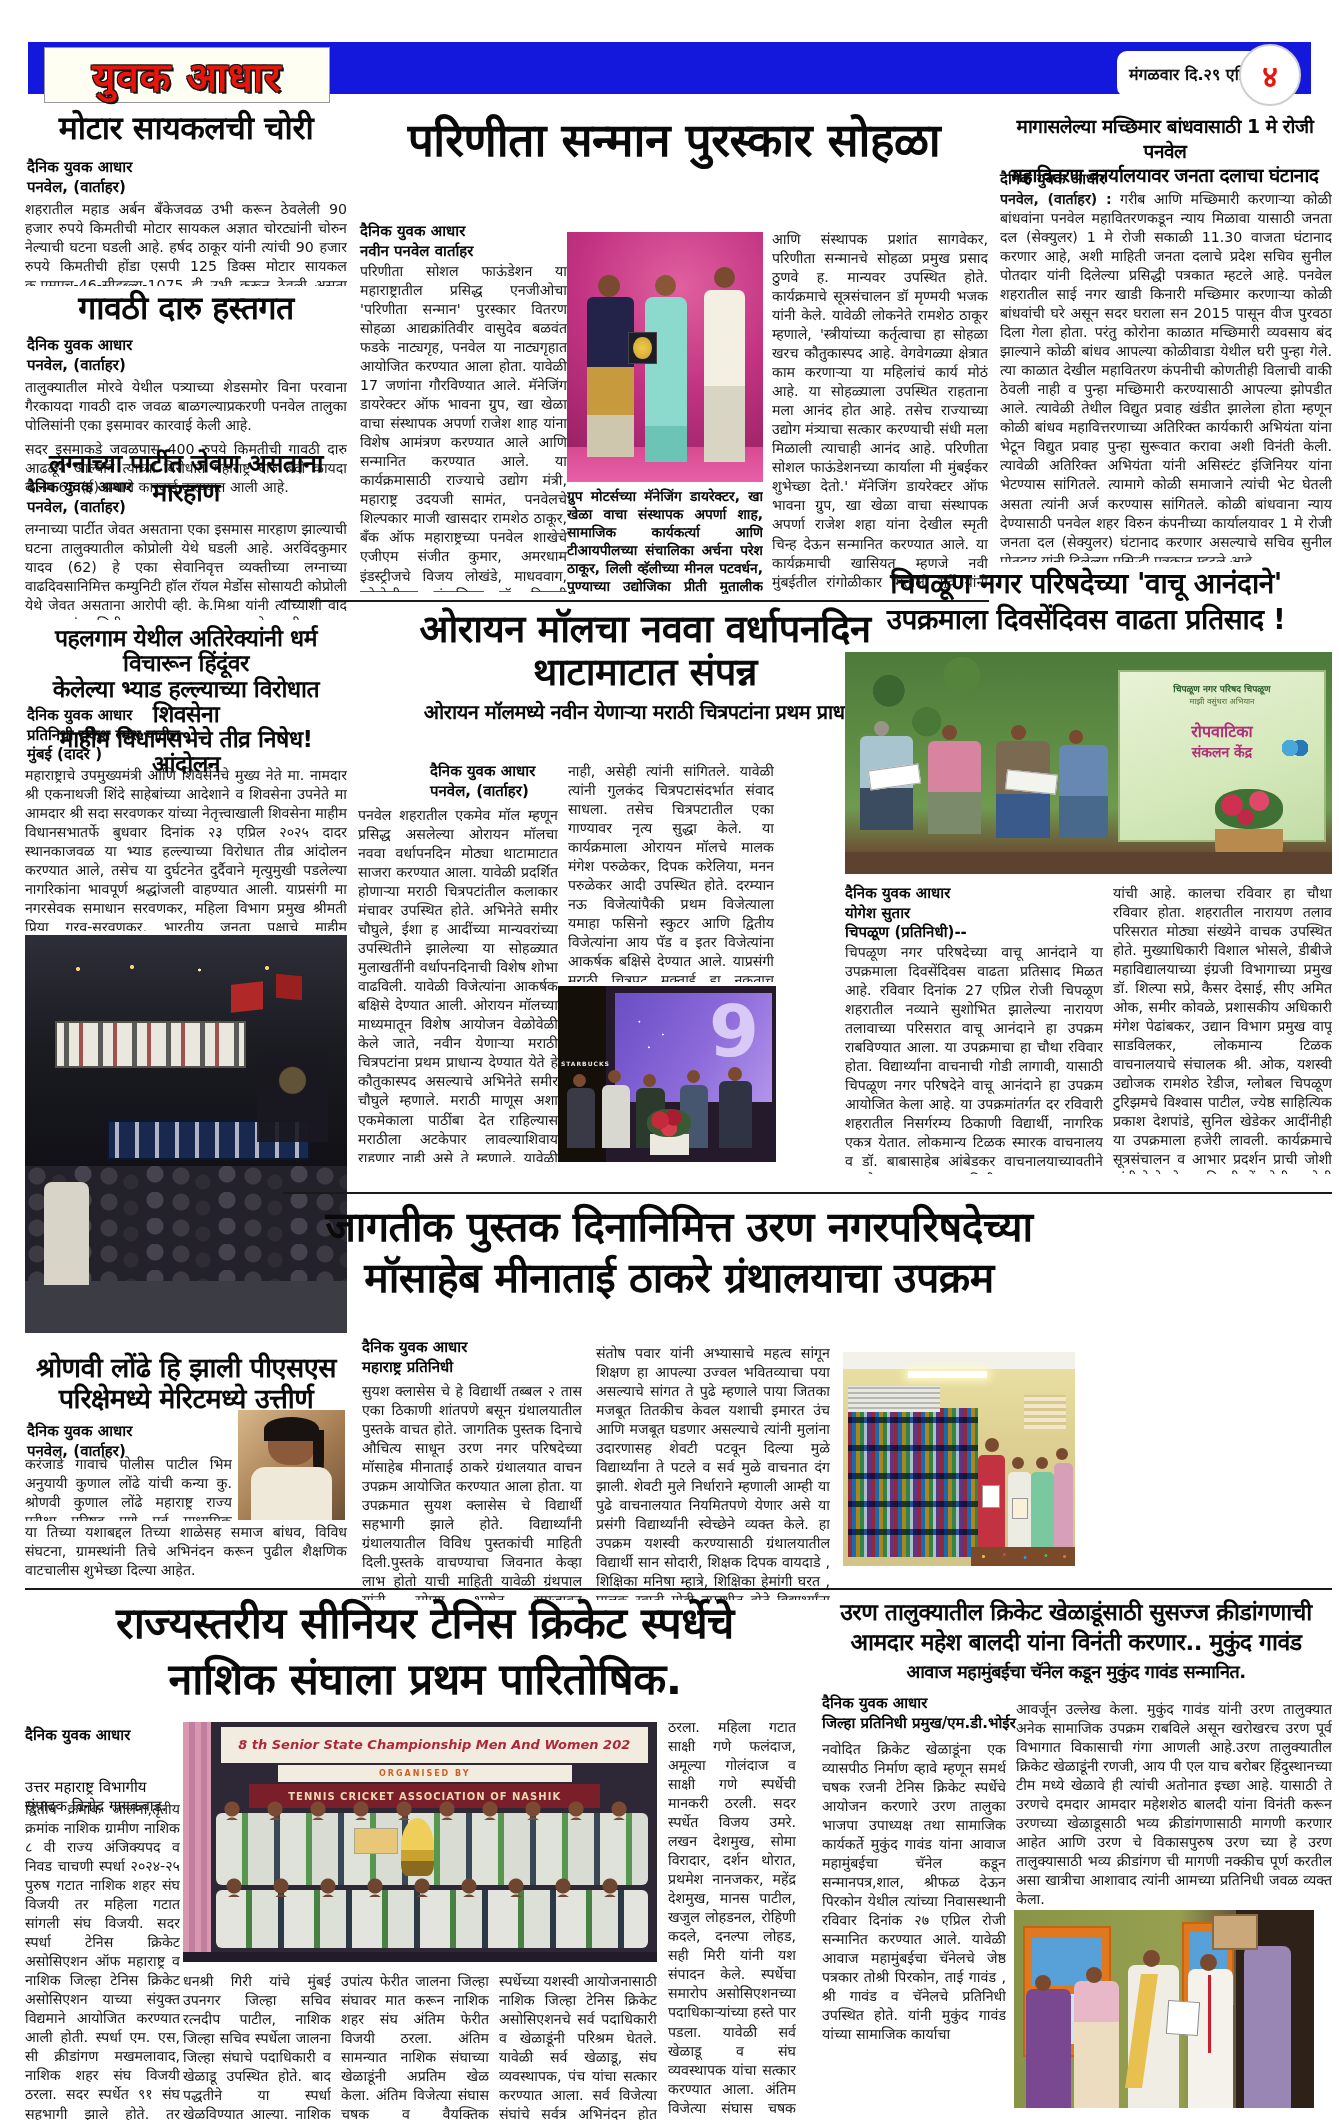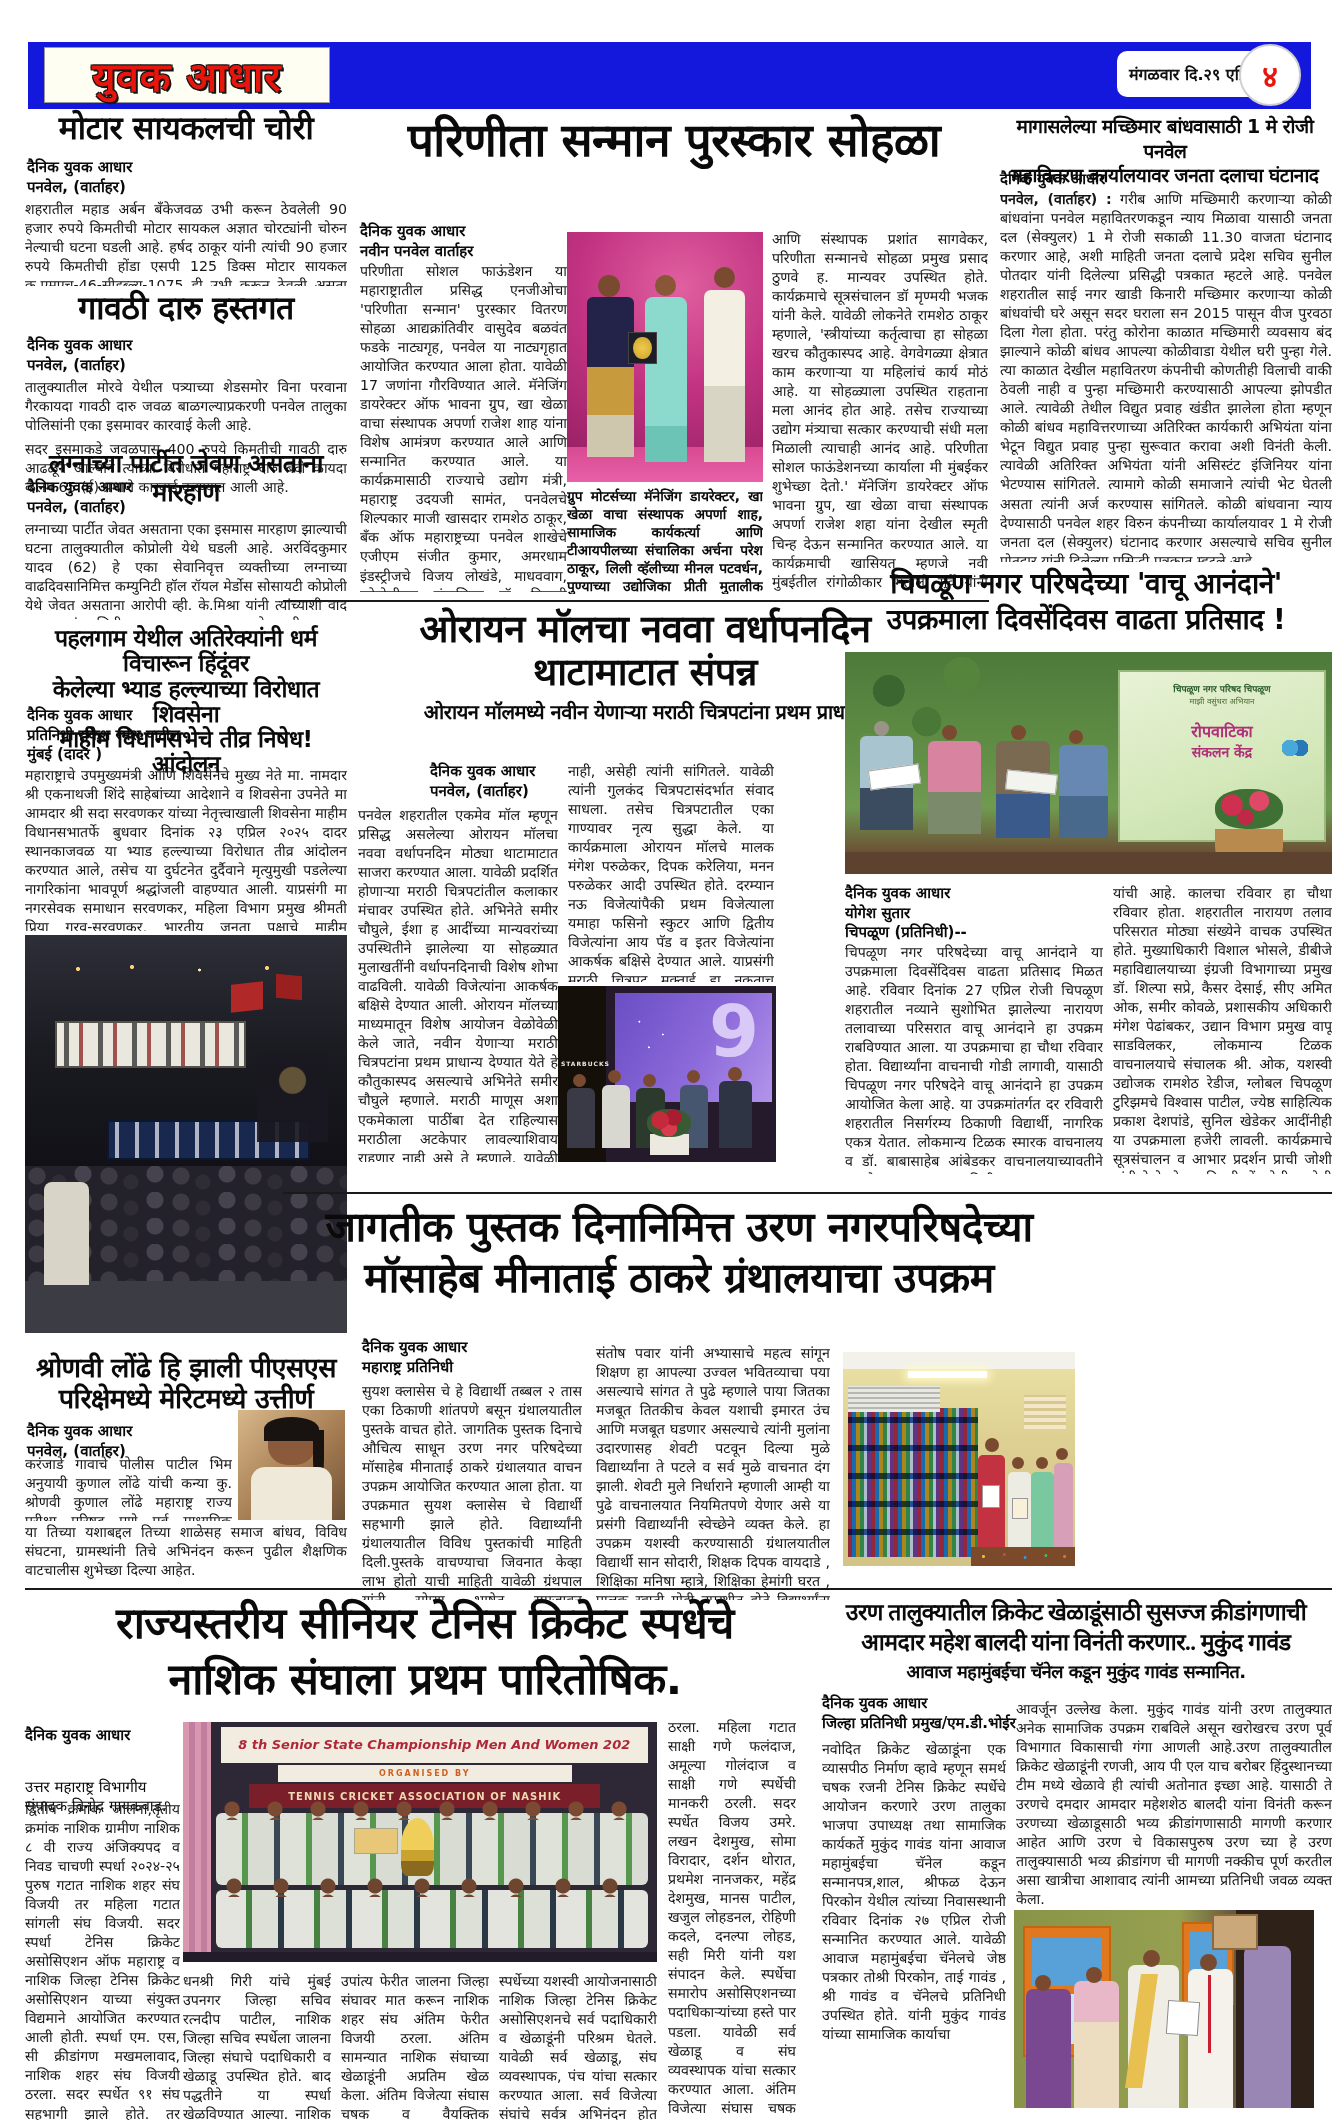--- a/index.html
+++ b/index.html
@@ -8,21 +8,21 @@
   .abs{position:absolute;}
   .hl{font-weight:700;color:#0a0a0a;text-align:center;letter-spacing:-0.5px;line-height:1.15;}
   .by{font-weight:700;font-size:15px;line-height:1.3;color:#0a0a0a;}
   .bt{font-size:14.2px;line-height:1.34;text-align:justify;color:#161616;overflow:hidden;}
   .cap{font-weight:700;font-size:13.8px;line-height:1.3;text-align:justify;color:#0a0a0a;overflow:hidden;}
   .rule{background:#1a1a1a;}
   .photo{position:absolute;overflow:hidden;}
   .fig{position:absolute;}
   .head{position:absolute;border-radius:50%;background:#7a4a30;}
   
-  .mast{position:absolute;left:28px;top:42px;width:1283px;height:67px;background:#1418dd;}
+  .mast{position:absolute;left:28px;top:42px;width:1283px;height:52px;background:#1418dd;}
   .logobox{position:absolute;left:16px;top:5px;width:284px;height:54px;background:#fffef2;border:1px solid #999;
            display:flex;align-items:center;justify-content:center;}
   .logotext{font-size:40px;font-weight:800;color:#e8150c;letter-spacing:1px;
             text-shadow:2px 2px 0 #161616,-1px -1px 0 #161616,1px -1px 0 #161616,-1px 1px 0 #161616;}
   .datebox{position:absolute;right:16px;top:9px;width:178px;height:46px;background:#ffffff;border-radius:10px;
            display:flex;align-items:center;}
   .datetext{font-size:16px;font-weight:700;color:#101010;padding-left:12px;white-space:nowrap;}
   .pgcircle{position:absolute;right:-6px;top:-7px;width:58px;height:58px;border-radius:50%;background:#ffffff;
             border:2px solid #cfcfcf;display:flex;align-items:center;justify-content:center;
             color:#e8150c;font-size:30px;font-weight:800;}
@@ -281,21 +281,21 @@
     <div class="abs" style="left:46%;top:40%;width:7%;height:24%;background:linear-gradient(180deg,#f0ce5a 0 55%,#caa22e 55% 75%,#8a6a1e 75%);border-radius:50% 50% 20% 20%;"></div>
     <div class="abs" style="left:36%;top:44%;width:9%;height:10%;background:#e8c878;border:1px solid #aa8;"></div>
     <div class="abs" style="left:0;bottom:0;width:100%;height:4%;background:#221c2a;"></div>
   </div>
 
   <div class="abs bt" style="left:668px;top:1718px;width:128px;height:402px;">ठरला. महिला गटात साक्षी गणे फलंदाज, अमूल्या गोलंदाज व साक्षी गणे स्पर्धेची मानकरी ठरली. सदर स्पर्धेत विजय उमरे. लखन देशमुख, सोमा विरादार, दर्शन थोरात, प्रथमेश नानजकर, महेंद्र देशमुख, मानस पाटील, खजुल लोहडनल, रोहिणी कदले, दनल्पा लोहड, सही मिरी यांनी यश संपादन केले. स्पर्धेचा समारोप असोसिएशनच्या पदाधिकाऱ्यांच्या हस्ते पार पडला. यावेळी सर्व खेळाडू व संघ व्यवस्थापक यांचा सत्कार करण्यात आला. अंतिम विजेत्या संघास चषक प्रदान करण्यात आला. सर्व विजेत्या खेळाडूंचे सर्वत्र अभिनंदन होत आहे.</div>
   <div class="abs bt" style="left:183px;top:1972px;width:148px;height:148px;">धनश्री गिरी यांचे मुंबई उपनगर जिल्हा सचिव रत्नदीप पाटील, नाशिक जिल्हा सचिव स्पर्धेला जालना जिल्हा संघाचे पदाधिकारी व खेळाडू उपस्थित होते. बाद पद्धतीने या स्पर्धा खेळविण्यात आल्या. नाशिक शहर संघाने नाशिक ग्रामीण संघावर मात करत अंतिम फेरीत प्रवेश केला.</div>
   <div class="abs bt" style="left:341px;top:1972px;width:148px;height:148px;">उपांत्य फेरीत जालना जिल्हा संघावर मात करून नाशिक शहर संघ अंतिम फेरीत विजयी ठरला. अंतिम सामन्यात नाशिक संघाच्या खेळाडूंनी अप्रतिम खेळ केला. अंतिम विजेत्या संघास चषक व वैयक्तिक पारितोषिके प्रदान करण्यात आली.</div>
   <div class="abs bt" style="left:499px;top:1972px;width:158px;height:148px;">स्पर्धेच्या यशस्वी आयोजनासाठी नाशिक जिल्हा टेनिस क्रिकेट असोसिएशनचे सर्व पदाधिकारी व खेळाडूंनी परिश्रम घेतले. यावेळी सर्व खेळाडू, संघ व्यवस्थापक, पंच यांचा सत्कार करण्यात आला. सर्व विजेत्या संघांचे सर्वत्र अभिनंदन होत आहे.</div>
 
-  <div class="abs hl" style="left:820px;top:1598px;width:512px;font-size:23px;line-height:1.3;font-family:Liberation Serif, serif;">
+  <div class="abs hl" style="left:820px;top:1598px;width:512px;font-size:23px;line-height:1.3;">
     <div>उरण तालुक्यातील क्रिकेट खेळाडूंसाठी सुसज्ज क्रीडांगणाची</div>
     <div>आमदार महेश बालदी यांना विनंती करणार.. मुकुंद गावंड</div>
   </div>
   <div class="abs hl" style="left:820px;top:1662px;width:512px;font-size:18px;font-weight:700;">आवाज महामुंबईचा चॅनेल कडून मुकुंद गावंड सन्मानित.</div>
   <div class="abs by" style="left:822px;top:1694px;width:260px;">
     <div>दैनिक युवक आधार</div>
     <div>जिल्हा प्रतिनिधी प्रमुख/एम.डी.भोईर</div>
   </div>
   <div class="abs bt" style="left:822px;top:1740px;width:184px;height:372px;">नवोदित क्रिकेट खेळाडूंना एक व्यासपीठ निर्माण व्हावे म्हणून समर्थ चषक रजनी टेनिस क्रिकेट स्पर्धेचे आयोजन करणारे उरण तालुका भाजपा उपाध्यक्ष तथा सामाजिक कार्यकर्ते मुकुंद गावंड यांना आवाज महामुंबईचा चॅनेल कडून सन्मानपत्र,शाल, श्रीफळ देऊन पिरकोन येथील त्यांच्या निवासस्थानी रविवार दिनांक २७ एप्रिल रोजी सन्मानित करण्यात आले. यावेळी आवाज महामुंबईचा चॅनेलचे जेष्ठ पत्रकार तोश्री पिरकोन, ताई गावंड , श्री गावंड व चॅनेलचे प्रतिनिधी उपस्थित होते. यांनी मुकुंद गावंड यांच्या सामाजिक कार्याचा</div>
   <div class="abs bt" style="left:1016px;top:1700px;width:316px;height:206px;">

